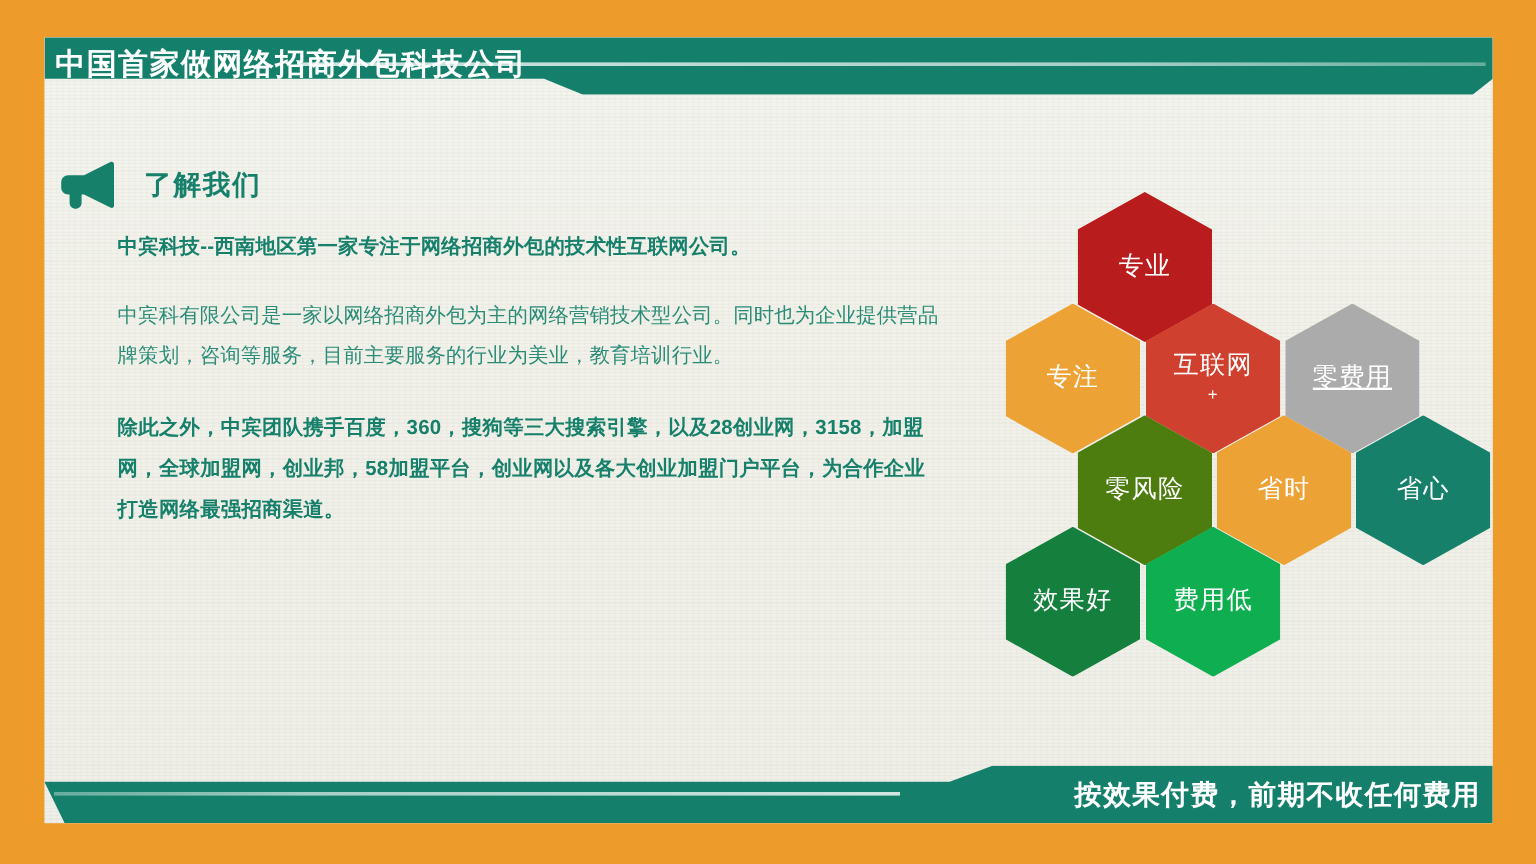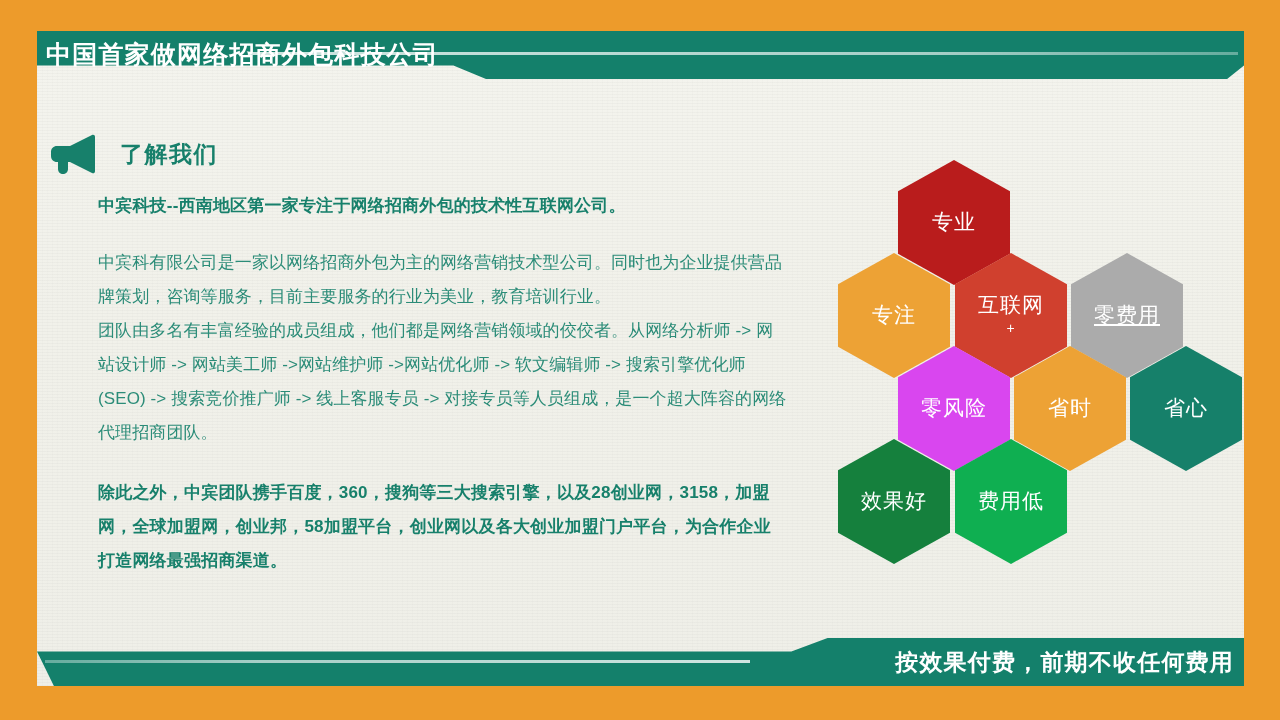--- a/index.html
+++ b/index.html
@@ -208,39 +208,38 @@
       <svg class="megaphone-icon" viewBox="0 0 50 44" xmlns="http://www.w3.org/2000/svg" aria-hidden="true">
         <path d="M44 3 L22 14 L9 14 C5.5 14 3 16.5 3 20 L3 24 C3 27.5 5.5 30 9 30 L10 30 L10 37 C10 40 12.3 42 15 42 C17.7 42 20 40 20 37 L20 30 L22 30 L44 41 C45.6 41.8 47 40.9 47 39.2 L47 4.8 C47 3.1 45.6 2.2 44 3 Z" fill="#17806B"></path>
       </svg>
     </span>
     <span class="section-title">了解我们</span>
   </div>
 
   <div class="copy">
     <p class="lead">中宾科技--西南地区第一家专注于网络招商外包的技术性互联网公司。</p>
     <p class="para">中宾科有限公司是一家以网络招商外包为主的网络营销技术型公司。同时也为企业提供营品牌策划，咨询等服务，目前主要服务的行业为美业，教育培训行业。</p>
-    <p class="para second">团队由多名有丰富经验的成员组成，他们都是网络营销领域的佼佼者。从网络分析师 -&gt; 网站设计师 -&gt; 网站美工师 -&gt;网站维护师 -&gt;网站优化师 -&gt; 软文编辑师 -&gt; 搜索引擎优化师(SEO) -&gt; 搜索竞价推广师 -&gt; 线上客服专员 -&gt; 对接专员等人员组成，是一个超大阵容的网络代理招商团队。</p>
     <p class="closing">除此之外，中宾团队携手百度，360，搜狗等三大搜索引擎，以及28创业网，3158，加盟网，全球加盟网，创业邦，58加盟平台，创业网以及各大创业加盟门户平台，为合作企业打造网络最强招商渠道。</p>
   </div>
 
   <div class="hex-cluster">
       <div class="hex" style="left: 60px; top: 0px; background: #b91c1c;">
         <span>专业</span>
       </div>
       <div class="hex" style="left: 0px; top: 93px; background: rgb(237, 162, 53);">
         <span>专注</span>
       </div>
       <div class="hex" style="left: 117px; top: 93px; background: rgb(208, 64, 46);">
         <span>互联网</span>
         <span class="hex-sub">+</span>
       </div>
       <div class="hex" style="left: 233px; top: 93px; background: rgb(171, 171, 171); text-decoration: underline;">
         <span>零费用</span>
       </div>
-      <div class="hex" style="left: 60px; top: 186px; background: #d946ef;">
+      <div class="hex" style="left: 60px; top: 186px; background: #4d7c0f;">
         <span>零风险</span>
       </div>
       <div class="hex" style="left: 176px; top: 186px; background: rgb(237, 162, 53);">
         <span>省时</span>
       </div>
       <div class="hex" style="left: 292px; top: 186px; background: rgb(22, 128, 106);">
         <span>省心</span>
       </div>
       <div class="hex" style="left: 0px; top: 279px; background: #15803d;">
         <span>效果好</span>

